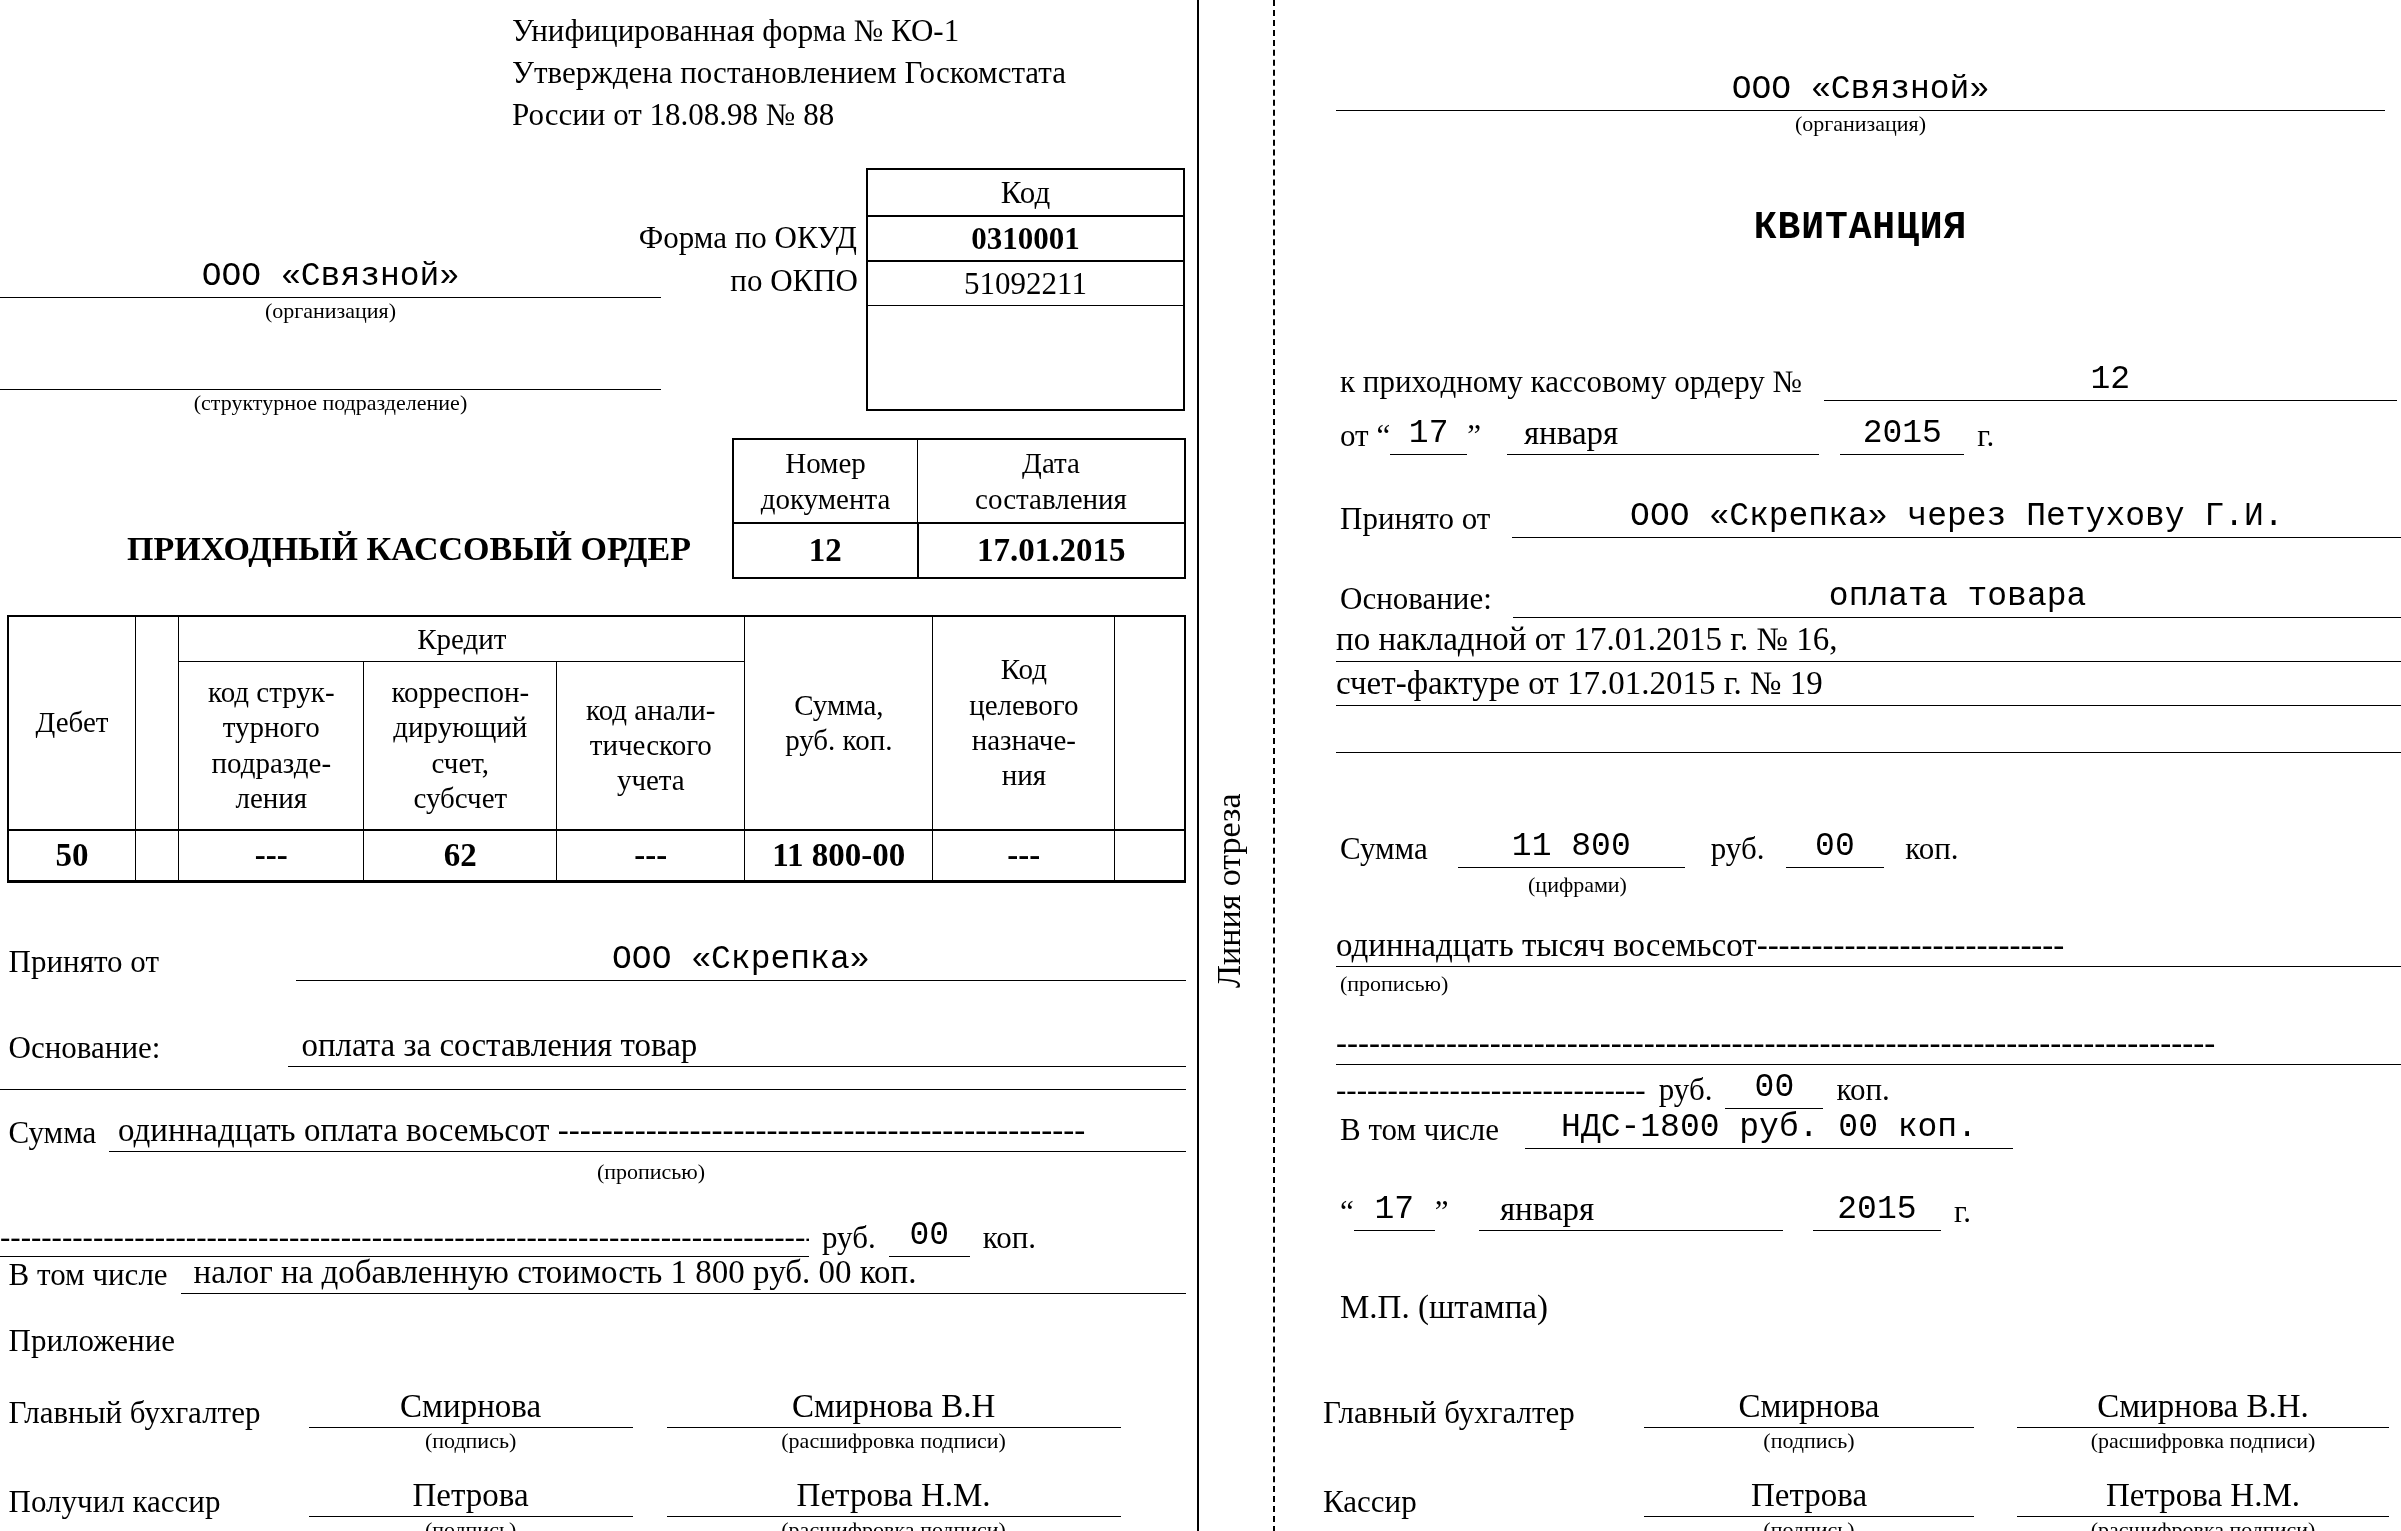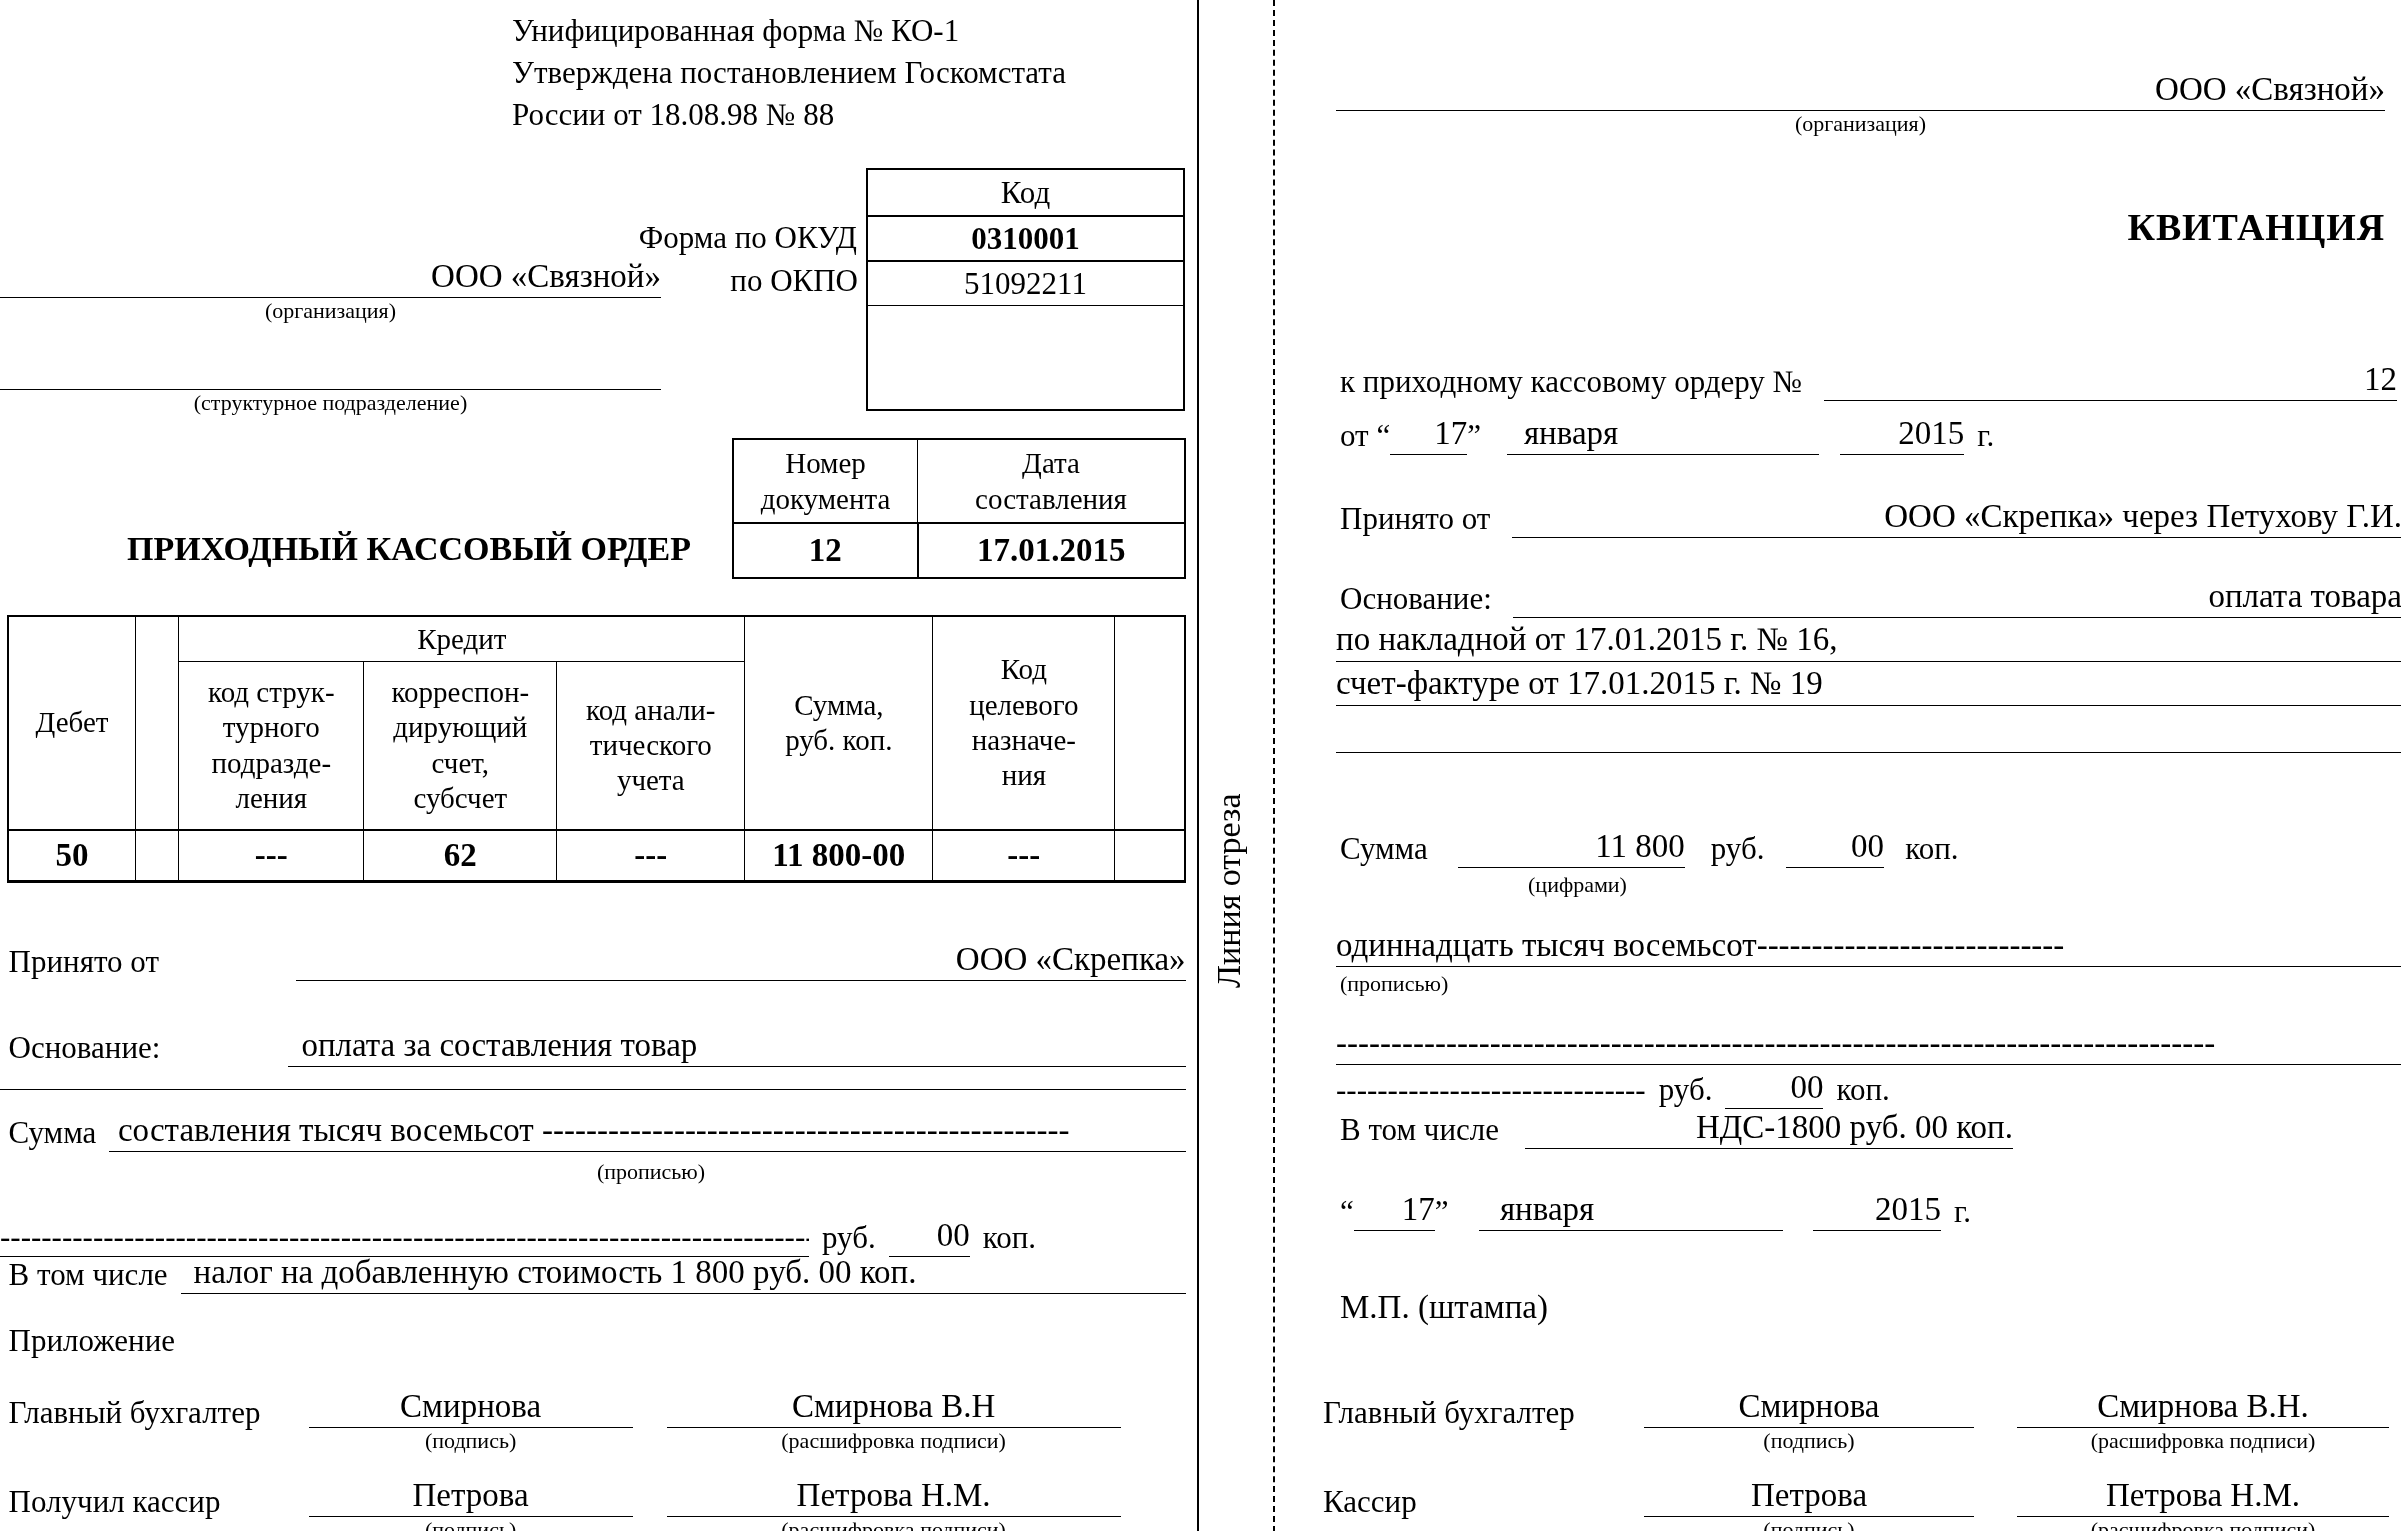--- a/index.html
+++ b/index.html
@@ -4,21 +4,21 @@
 <style>
   html,body{margin:0;padding:0;}
   body{
     width:2401px;height:1532px;background:#ffffff;color:#000;
     font-family:"Liberation Serif","DejaVu Serif",serif;
     font-size:31px;line-height:1.2;
   }
   .page{position:relative;width:2401px;height:1532px;overflow:hidden;background:#fff;}
   .abs{position:absolute;}
   .ul{border-bottom:1.7px solid #000;}
-  .center{text-align:right;}
+  .center{text-align:center;font-family:Liberation Mono, monospace;}
   .rightal{text-align:right;}
   .bold{font-weight:bold;}
   .cap{font-size:22px;text-align:center;line-height:1.15;white-space:nowrap;}
   .line{display:flex;align-items:flex-end;}
   .fill{flex:1 1 auto;}
   .val{font-size:33px;}
   .clip{white-space:nowrap;overflow:hidden;}
   .pre{white-space:pre-line;}
   table{border-collapse:collapse;}
 
@@ -166,21 +166,21 @@
 
   <div class="abs line" style="left:8.6px;top:1026px;width:1177px;">
     <span>Основание:</span>
     <span class="fill ul val" style="margin-left:128px;padding-left:13px;">оплата за составления товар</span>
   </div>
 
   <div class="abs ul" style="left:0;top:1055px;width:1186px;height:34px;"></div>
 
   <div class="abs line" style="left:8.6px;top:1111px;width:1177px;">
     <span>Сумма</span>
-    <span class="fill ul val clip" style="margin-left:13px;padding-left:8.6px;">составления тысяч восемьсот ------------------------------------------------</span>
+    <span class="fill ul val clip" style="margin-left:13px;padding-left:8.6px;">одиннадцать оплата восемьсот ------------------------------------------------</span>
   </div>
   <div class="abs cap" style="left:394px;top:1159px;width:514px;">(прописью)</div>
 
   <div class="abs line" style="left:0;top:1216px;width:1186px;">
     <span class="ul clip" style="width:809px;">--------------------------------------------------------------------------------</span>
     <span style="margin-left:13px;">руб.</span>
     <span class="ul center val" style="width:81px;margin-left:13px;">00</span>
     <span style="margin-left:13px;">коп.</span>
   </div>
 

